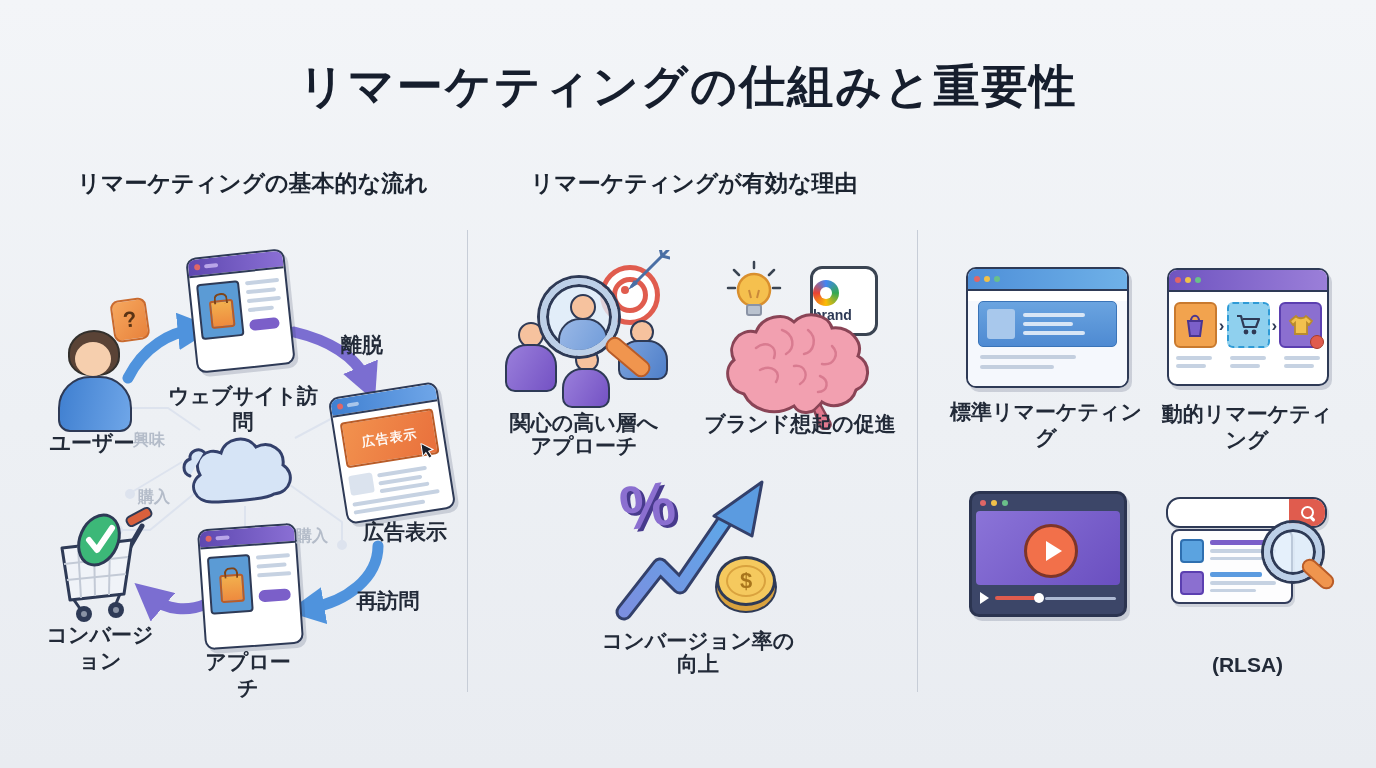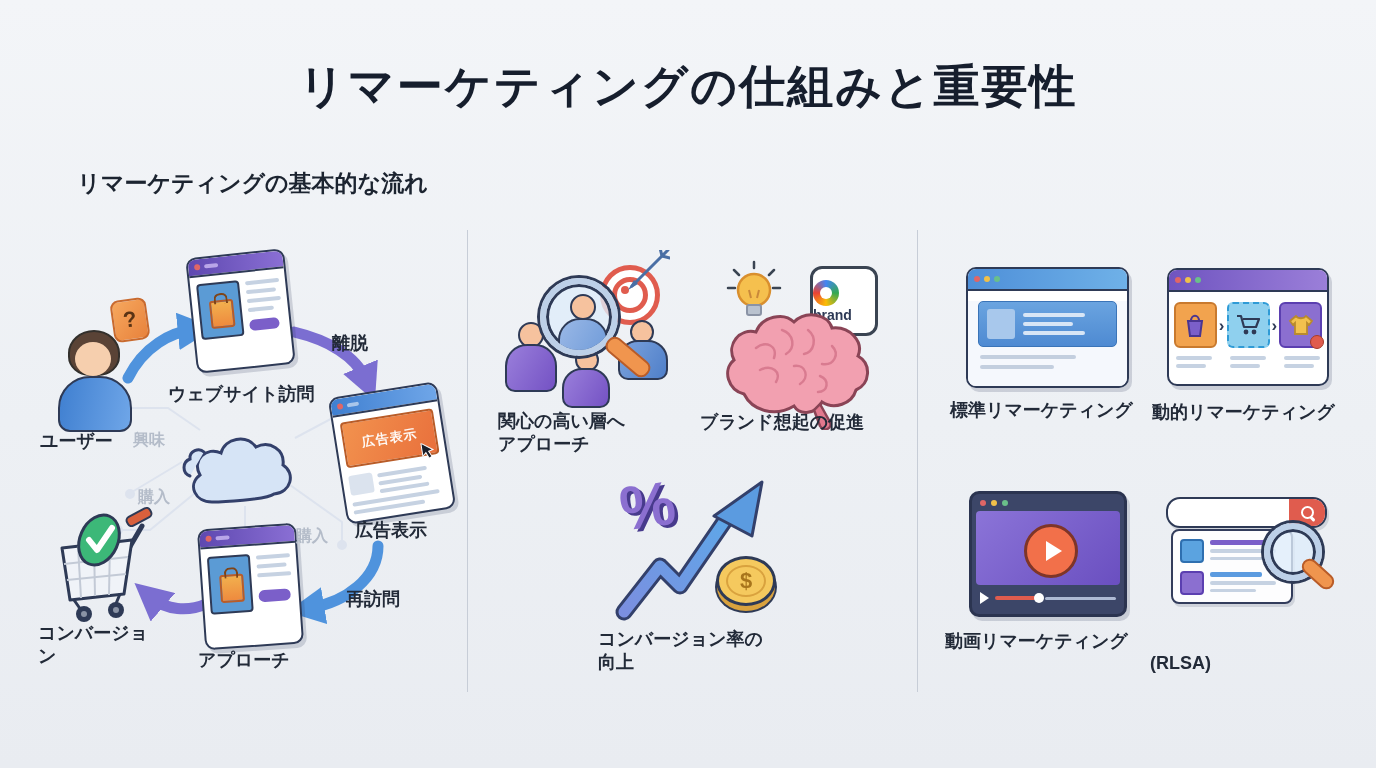--- a/index.html
+++ b/index.html
@@ -4,21 +4,21 @@
 <style>
   html,body{margin:0;padding:0;}
   body{font-family:"Liberation Sans","DejaVu Sans",sans-serif;background:#e7eaef;}
   #stage{position:relative;width:1376px;height:768px;margin:0 auto;overflow:hidden;
          background:linear-gradient(180deg,#f3f5f8 0%,#edf0f4 55%,#e9ecf1 100%);}
   .abs{position:absolute;}
   .title{left:0;top:56px;width:1376px;text-align:center;font-size:46px;font-weight:800;
          color:#161e2d;letter-spacing:2px;}
   .col-header{top:168px;text-align:center;font-size:23px;font-weight:800;color:#1c2430;}
   .divider{top:230px;width:1px;height:462px;background:#c7cdd7;}
-  .lbl{font-size:18px;font-weight:800;color:#222a38;text-align:left;line-height:1.25;}
+  .lbl{font-size:21px;font-weight:800;color:#222a38;text-align:center;line-height:1.25;}
   .faded{font-size:16px;font-weight:700;color:#b4bcc9;}
   
   .mbrow{background:#ffffff;border:2.5px solid #2e3a56;border-radius:10px;overflow:hidden;
          box-shadow:3px 4px 0 rgba(46,58,86,.18);}
   .mbar{height:16px;display:flex;align-items:center;gap:4px;padding:0 6px;border-bottom:2px solid #2e3a56;}
   .dot{width:6px;height:6px;border-radius:50%;}
   .gline{height:4px;border-radius:2px;background:#c6d2e2;}
   
   .ppl-head{position:absolute;border-radius:50%;background:#f6c29e;border:2.5px solid #2e3a56;}
   .ppl-body{position:absolute;border:2.5px solid #2e3a56;}
@@ -48,20 +48,21 @@
   .maghandle{position:absolute;background:#f0954e;border:2.5px solid #b95c28;border-radius:8px;}
 </style>
 </head>
 <body>
 
 <div id="stage">
 
   <div class="abs title">リマーケティングの仕組みと重要性</div>
 
   <div class="abs col-header" style="left:40px;width:425px;">リマーケティングの基本的な流れ</div>
+  <div class="abs col-header" style="left:478px;width:432px;">リマーケティングが有効な理由</div>
 
   <div class="abs divider" style="left:467px;"></div>
   <div class="abs divider" style="left:917px;"></div>
 
   <svg class="abs" style="left:40px;top:230px;" width="430" height="470" viewBox="0 0 430 470">
     <defs>
       <marker id="mb" markerWidth="3.4" markerHeight="3.4" refX="1.3" refY="1.7" orient="auto">
         <path d="M0,0 L3.4,1.7 L0,3.4 Z" fill="#4f93dd"></path>
         </marker>
       <marker id="mp" markerWidth="3.4" markerHeight="3.4" refX="1.3" refY="1.7" orient="auto">
@@ -361,21 +362,20 @@
       <div class="playbtn" style="left:48px;top:13px;"></div>
     </div>
     <div style="display:flex;align-items:center;gap:6px;padding:7px 8px 0;">
       <span style="border-left:9px solid #fff;border-top:6px solid transparent;border-bottom:6px solid transparent;"></span>
       <span style="width:44px;height:4px;background:#e05c4e;border-radius:2px;position:relative;">
         <span style="position:absolute;right:-5px;top:-3px;width:10px;height:10px;border-radius:50%;background:#fff;"></span>
       </span>
       <span style="flex:1;height:3px;background:#aebad4;border-radius:2px;"></span>
     </div>
   </div>
-  <div class="abs lbl" style="left:945px;top:630px;width:200px;">動画リマーケティング</div>
 
   <div class="abs" style="left:1166px;top:497px;width:157px;height:27px;background:#fff;border:2.5px solid #2e3a56;border-radius:14px;overflow:hidden;box-shadow:2px 3px 0 rgba(46,58,86,.15);">
     <div style="position:absolute;right:0;top:0;width:36px;height:100%;background:#e05c4e;display:flex;align-items:center;justify-content:center;">
       <span style="width:9px;height:9px;border:2.5px solid #fff;border-radius:50%;position:relative;display:inline-block;">
         <span style="position:absolute;left:8px;top:8px;width:2.5px;height:6px;background:#fff;transform:rotate(-45deg);border-radius:2px;"></span>
       </span>
     </div>
   </div>
   <div class="abs" style="left:1171px;top:529px;width:122px;height:75px;background:#fdfdfe;border:2.5px solid #333d5c;border-radius:8px;padding:8px 7px;box-sizing:border-box;box-shadow:2px 3px 0 rgba(46,58,86,.15);">
     <div style="display:flex;gap:6px;margin-bottom:8px;">

